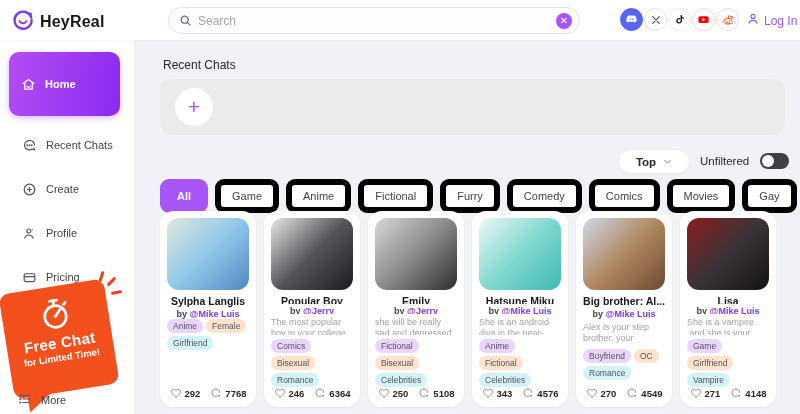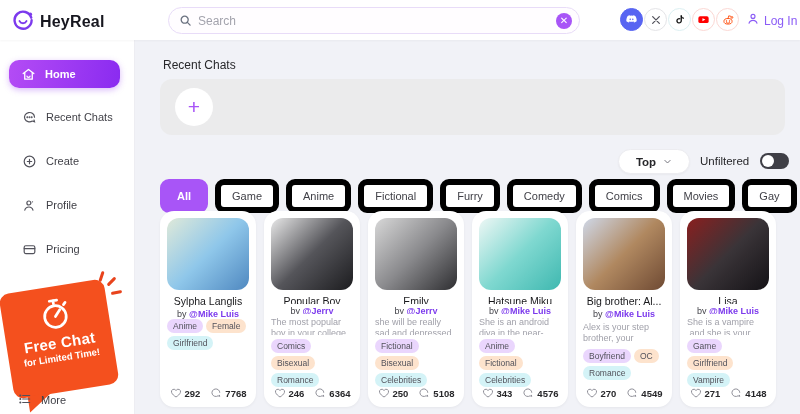--- a/index.html
+++ b/index.html
@@ -17,21 +17,21 @@
   .sc { width:23px; height:23px; border-radius:50%; display:flex; align-items:center; justify-content:center; background:#fff; border:1px solid #e4e4e7; }
   .sc.discord { background:#5865f2; border-color:#5865f2; }
   .sc.tiktok { border-color:#dcf0f2; }
   .sc.yt, .sc.reddit { border-color:#fbd8d4; }
   .login { position:absolute; left:746px; top:12px; display:flex; align-items:center; gap:4px; color:#8b5cf6; font-size:12px; cursor:pointer; }
 
   
   .sidebar { position:absolute; left:0; top:40px; width:135px; bottom:0; background:#fff; border-right:1px solid #ededf2; }
   .nav-item { display:flex; align-items:center; gap:9px; margin:0 10px; padding:9px 11px; font-size:11px; color:#3f3f46; border-radius:10px; cursor:pointer; }
   .nav-item + .nav-item { margin-top:10px; }
-  .nav-item.active { margin:20px 14px 12px 9px; padding:6px 11px; background:linear-gradient(100deg,#b44cf5,#8a2bf0); color:#fff; font-weight:bold; box-shadow:0 2px 6px rgba(150,60,240,.35); }
+  .nav-item.active { margin:12px 14px 12px 9px; padding:24px 11px; background:linear-gradient(100deg,#b44cf5,#8a2bf0); color:#fff; font-weight:bold; box-shadow:0 2px 6px rgba(150,60,240,.35); }
   .nav-ic { width:16px; height:16px; display:flex; align-items:center; justify-content:center; }
 
   .promo { position:absolute; left:6px; top:246px; width:106px; height:106px; background:#f4501e; border-radius:10px; transform:rotate(-9deg); color:#fff; text-align:center; cursor:pointer; }
   .promo:after { content:""; position:absolute; left:13px; bottom:-15px; width:0; height:0; border-left:24px solid #f4501e; border-bottom:16px solid transparent; }
   .promo-watch { margin:10px auto 2px; width:36px; height:36px; }
   .promo-title { font-size:15px; font-weight:bold; letter-spacing:.3px; }
   .promo-sub { font-size:9.5px; font-weight:bold; margin-top:1px; }
   .burst span { position:absolute; width:3px; height:11px; background:#e8431c; border-radius:2px; }
   .burst .b1 { left:100px; top:231px; transform:rotate(18deg); }
   .burst .b2 { left:110px; top:236px; transform:rotate(45deg); }
@@ -50,23 +50,23 @@
   .toggle { position:absolute; left:625px; top:113px; width:29px; height:16px; background:#3f3f46; border-radius:8px; cursor:pointer; }
   .toggle .knob { position:absolute; left:2px; top:2px; width:12px; height:12px; border-radius:50%; background:#fff; }
 
   .tabs { position:absolute; left:25px; top:139px; display:flex; align-items:center; gap:7px; }
   .tab { font-size:11px; color:#3f3f46; background:#fff; border:6px solid #000000; border-radius:9px; padding:5px 11px; cursor:pointer; font-family:"Liberation Sans",sans-serif; white-space:nowrap; }
   .tab.active { background:#a855f7; border-color:#a855f7; color:#fff; font-weight:bold; }
 
   .cards { position:absolute; left:25px; top:171px; display:flex; gap:8px; }
   .card { width:96px; height:196px; background:#fff; border-radius:14px; padding:7px 7px 8px; display:flex; flex-direction:column; box-shadow:0 1px 3px rgba(0,0,0,.05); cursor:pointer; }
   .avatar { width:82px; height:72px; border-radius:12px; margin:0 auto 5px; flex:0 0 auto; }
-  .card-title { font-size:10.5px; font-weight:normal; color:#18181b; text-align:center; white-space:nowrap; overflow:hidden; text-overflow:ellipsis; }
+  .card-title { font-size:10.5px; font-weight:bold; color:#18181b; text-align:center; white-space:nowrap; overflow:hidden; text-overflow:ellipsis; }
   .byline { font-size:9px; text-align:center; margin-top:2px; white-space:nowrap; overflow:hidden; }
-  .byline .by { color:#3f3f46; font-weight:normal;margin-top:39px; }
+  .byline .by { color:#3f3f46; font-weight:bold;margin-top:39px; }
   .byline .author { color:#7c3aed; font-weight:bold; }
   .desc { font-size:9px; color:#a1a1aa; line-height:1.25; height:23px; overflow:hidden; margin:3px 0 4px; }
   .tags { display:flex; flex-wrap:wrap; gap:3px; }
   .tag { font-size:8.5px; color:#52525b; padding:2px 6px; border-radius:8px; white-space:nowrap; }
   .tag:nth-child(1) { background:#ead6fd; }
   .tag:nth-child(2) { background:#fde3cd; }
   .tag:nth-child(3) { background:#d4f3f7; }
   .stats { margin-top:auto; display:flex; justify-content:center; gap:10px; font-size:9.5px; color:#27272a; font-weight:bold; align-items:center; }
   .stat { display:flex; align-items:center; gap:3px; }
   .sic { display:flex; align-items:center; }

